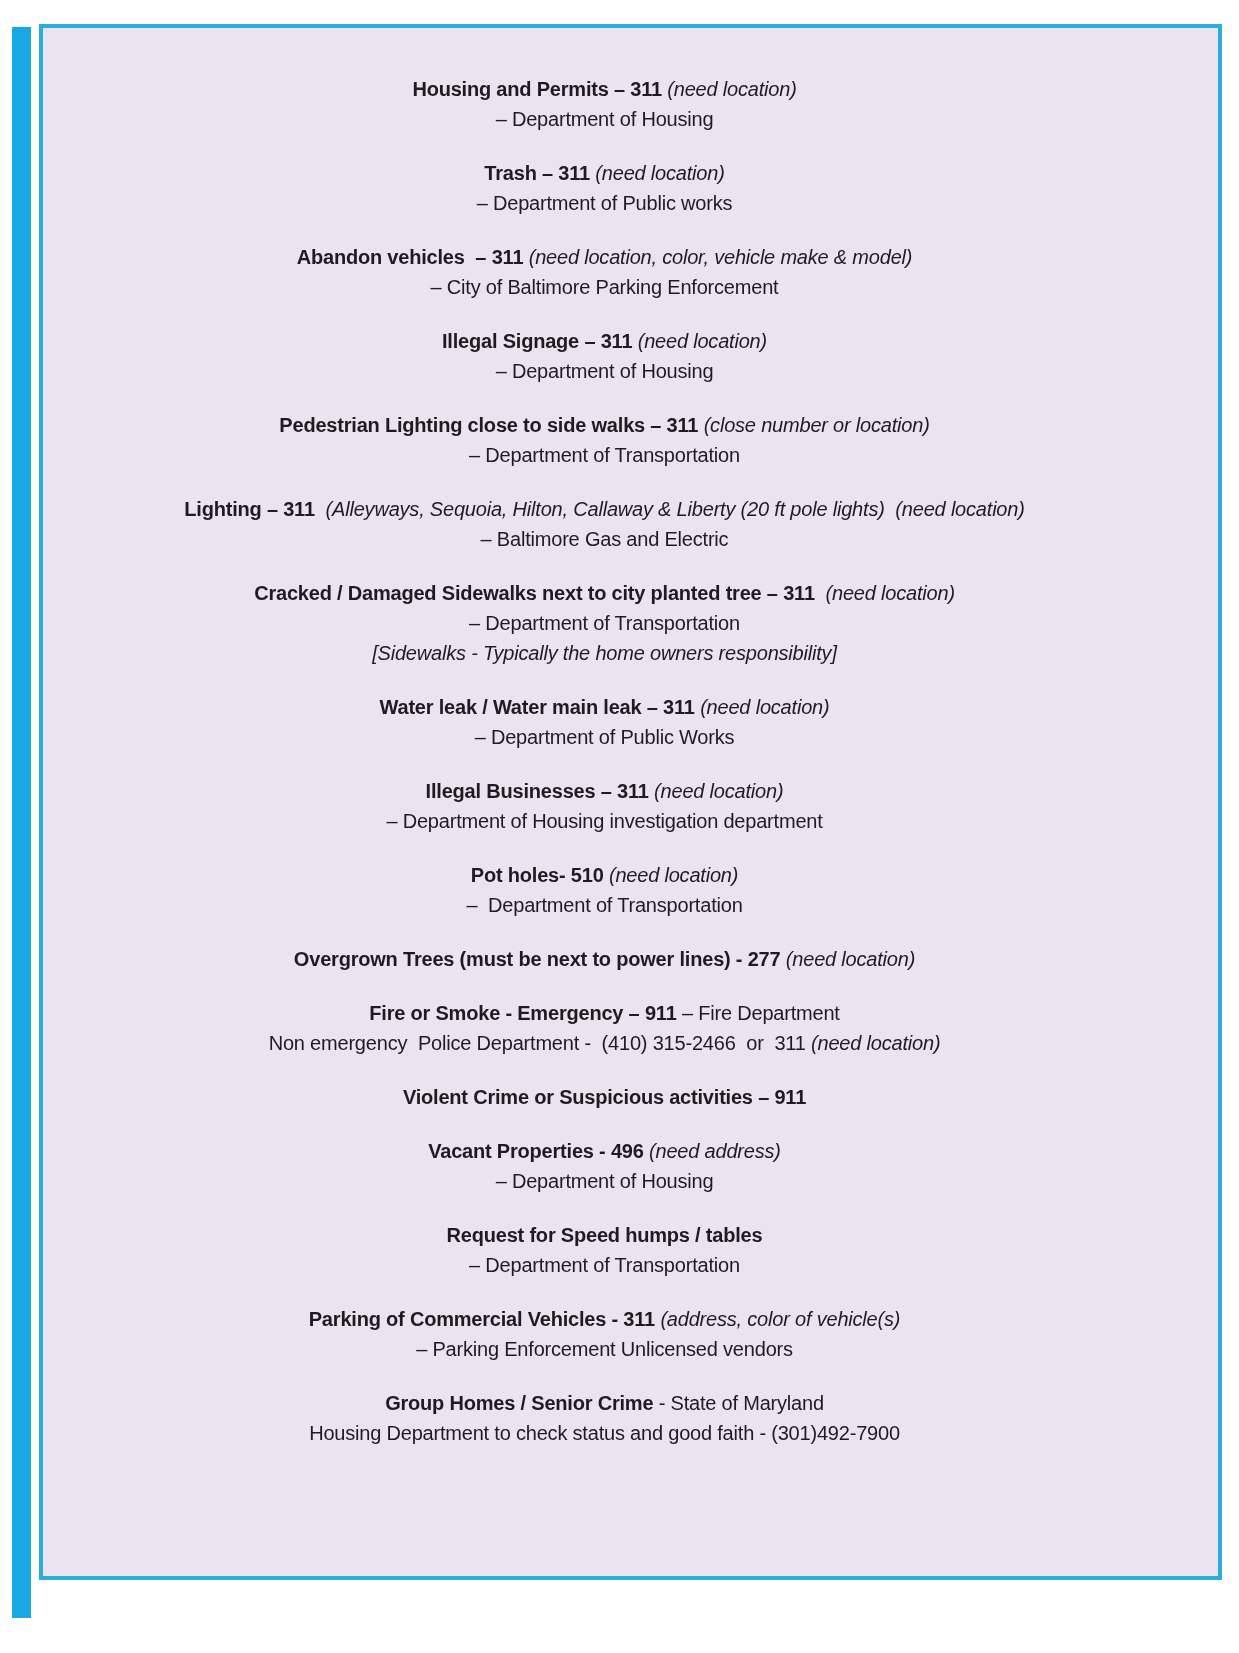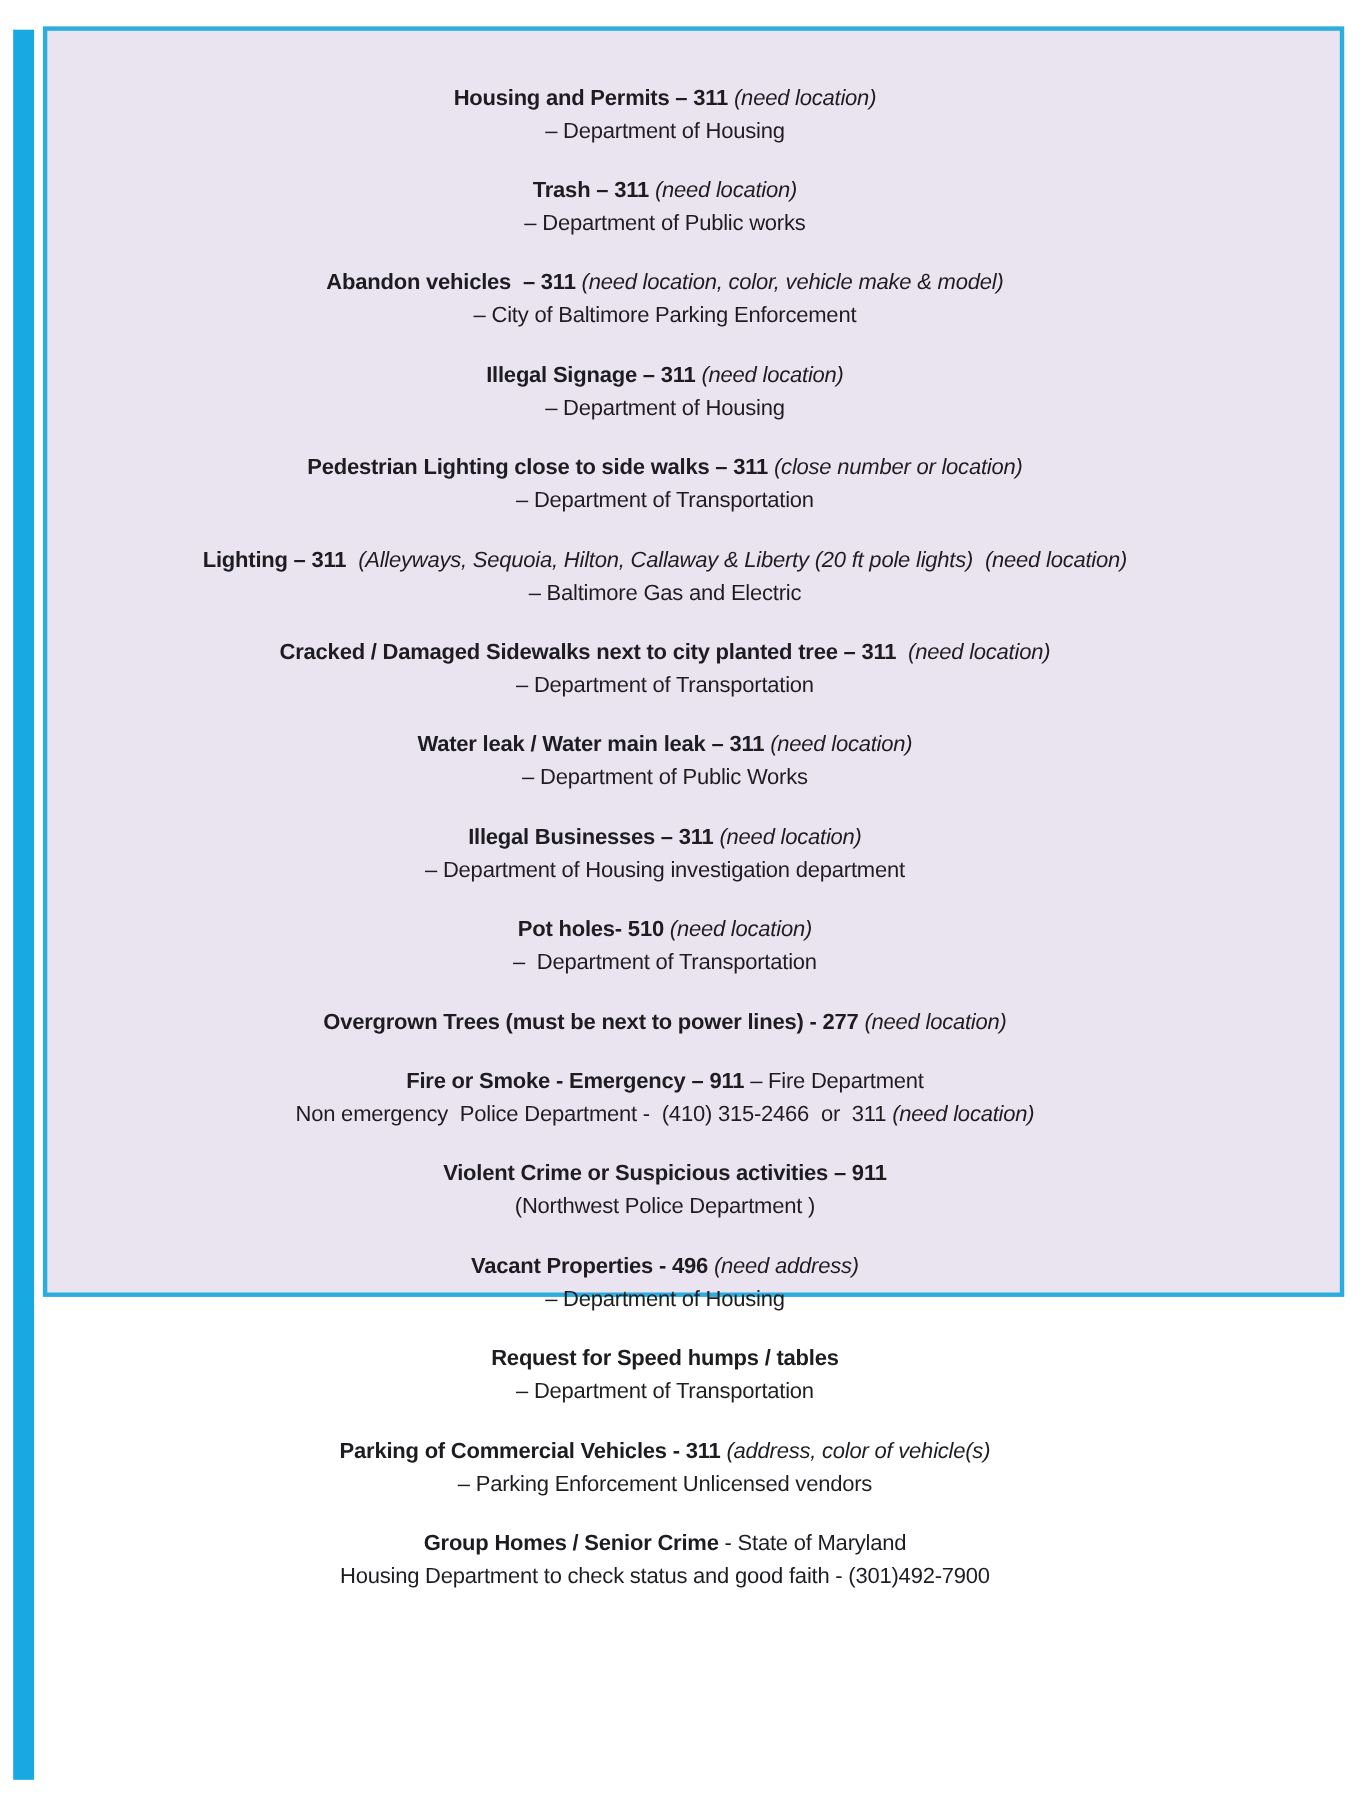--- a/index.html
+++ b/index.html
@@ -19,21 +19,21 @@
     left: 12px;
     top: 27px;
     width: 19px;
     height: 1591px;
   }
   .content-box {
     position: absolute;
     left: 39px;
     top: 24px;
     width: 1183px;
-    height: 1155px;
+    height: 1556px;
     box-sizing: border-box;
     border: 4px solid transparent;
   }
   .entries {
     padding: 46px 58px 0 6px;
     text-align: center;
     font-size: 20px;
     line-height: 30px;
     letter-spacing: -0.2px;
   }
@@ -81,20 +81,21 @@
           <div class="line"><span class="seg-bold">Pedestrian Lighting close to side walks – 311 </span><span class="seg-italic">(close number or location)</span></div>
           <div class="line"><span class="seg-regular">– Department of Transportation</span></div>
         </div>
         <div class="entry">
           <div class="line"><span class="seg-bold">Lighting – 311  </span><span class="seg-italic">(Alleyways, Sequoia, Hilton, Callaway &amp; Liberty (20 ft pole lights)  (need location)</span></div>
           <div class="line"><span class="seg-regular">– Baltimore Gas and Electric</span></div>
         </div>
         <div class="entry">
           <div class="line"><span class="seg-bold">Cracked / Damaged Sidewalks next to city planted tree – 311  </span><span class="seg-italic">(need location)</span></div>
           <div class="line"><span class="seg-regular">– Department of Transportation</span></div>
+          <div class="line"><span class="seg-italic">[Sidewalks - Typically the home owners responsibility]</span></div>
         </div>
         <div class="entry">
           <div class="line"><span class="seg-bold">Water leak / Water main leak – 311 </span><span class="seg-italic">(need location)</span></div>
           <div class="line"><span class="seg-regular">– Department of Public Works</span></div>
         </div>
         <div class="entry">
           <div class="line"><span class="seg-bold">Illegal Businesses – 311 </span><span class="seg-italic">(need location)</span></div>
           <div class="line"><span class="seg-regular">– Department of Housing investigation department</span></div>
         </div>
         <div class="entry">
@@ -103,21 +104,20 @@
         </div>
         <div class="entry">
           <div class="line"><span class="seg-bold">Overgrown Trees (must be next to power lines) - 277 </span><span class="seg-italic">(need location)</span></div>
         </div>
         <div class="entry">
           <div class="line"><span class="seg-bold">Fire or Smoke - Emergency – 911 </span><span class="seg-regular">– Fire Department</span></div>
           <div class="line"><span class="seg-regular">Non emergency  Police Department -  (410) 315-2466  or  311 </span><span class="seg-italic">(need location)</span></div>
         </div>
         <div class="entry">
           <div class="line"><span class="seg-bold">Violent Crime or Suspicious activities – 911</span></div>
-          <div class="line"><span class="seg-regular">(Northwest Police Department )</span></div>
         </div>
         <div class="entry">
           <div class="line"><span class="seg-bold">Vacant Properties - 496 </span><span class="seg-italic">(need address)</span></div>
           <div class="line"><span class="seg-regular">– Department of Housing</span></div>
         </div>
         <div class="entry">
           <div class="line"><span class="seg-bold">Request for Speed humps / tables</span></div>
           <div class="line"><span class="seg-regular">– Department of Transportation</span></div>
         </div>
         <div class="entry">

